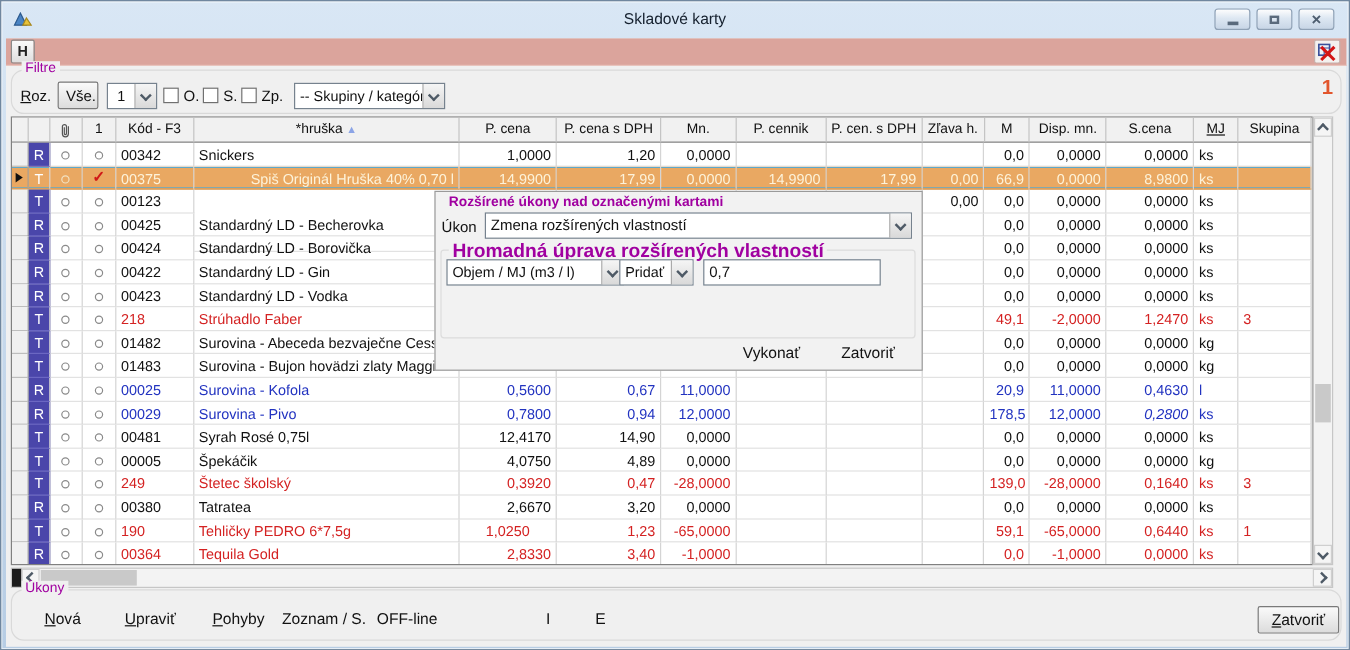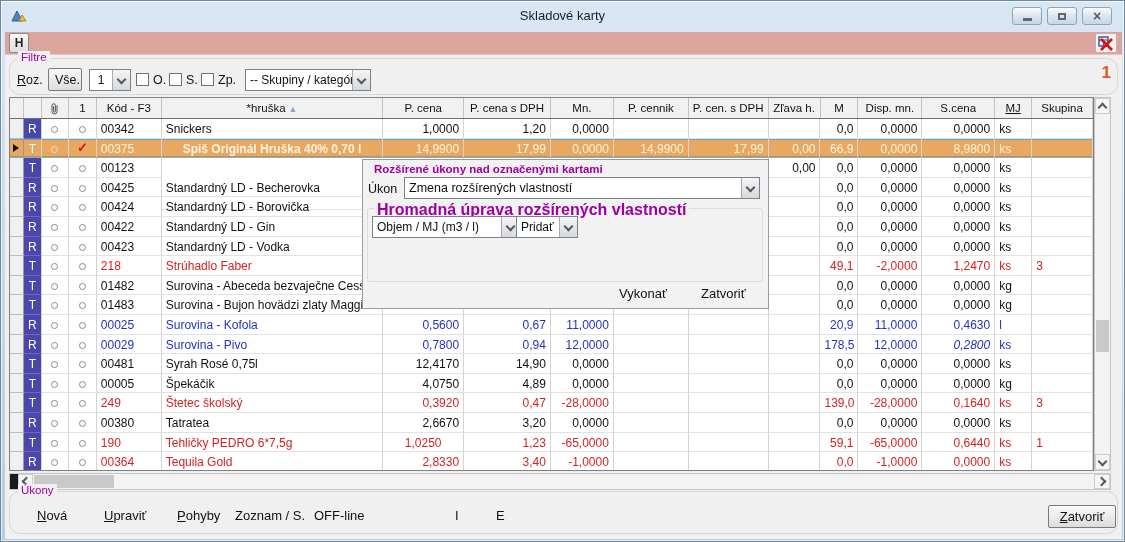--- a/index.html
+++ b/index.html
@@ -189,21 +189,21 @@
           <div class="cell" style="width: 61px; text-align: left;"></div>
         </div>
         <div class="grid-row selected">
           <div class="cell cell-pointer" style="width: 14px;">
             <div class="ptr"></div>
           </div>
           <div class="cell cell-letter" style="width: 18px;">T</div>
           <div class="cell cell-dot" style="width: 27px;"><span class="dot"></span></div>
           <div class="cell cell-dot" style="width: 28px;"><span class="check">✓</span></div>
           <div class="cell" style="width: 65px; text-align: left;">00375</div>
-          <div class="cell" style="width: 222px; text-align: center; font-weight: bold;">Spiš Originál Hruška 40% 0,70 l</div>
+          <div class="cell" style="width: 222px; text-align: right;">Spiš Originál Hruška 40% 0,70 l</div>
           <div class="cell" style="width: 81px; text-align: right;">14,9900</div>
           <div class="cell" style="width: 87px; text-align: right;">17,99</div>
           <div class="cell" style="width: 63px; text-align: right;">0,0000</div>
           <div class="cell" style="width: 75px; text-align: right;">14,9900</div>
           <div class="cell" style="width: 80px; text-align: right;">17,99</div>
           <div class="cell" style="width: 52px; text-align: right;">0,00</div>
           <div class="cell" style="width: 38px; text-align: right;">66,9</div>
           <div class="cell" style="width: 64px; text-align: right;">0,0000</div>
           <div class="cell" style="width: 73px; text-align: right;">8,9800</div>
           <div class="cell" style="width: 37px; text-align: left;">ks</div>
@@ -565,17 +565,18 @@
         <span class="arrow">
             <i class="chev chev-down"></i>
           </span>
       </div>
       <div class="combo" style="left:153px;top:56px;width:62px;height:22px;">
         <span class="txt">Pridať</span>
         <span class="arrow">
             <i class="chev chev-down"></i>
           </span>
       </div>
+      <input class="text-input" style="left: 223px; top: 56px; width: 148px; height: 22px;" value="0,7">
       <button class="flat-btn" style="left:252px;top:124px;">Vykonať</button>
       <button class="flat-btn" style="left:334px;top:124px;">Zatvoriť</button>
     </div>
   </div>
 </div>
 
 </body></html>

